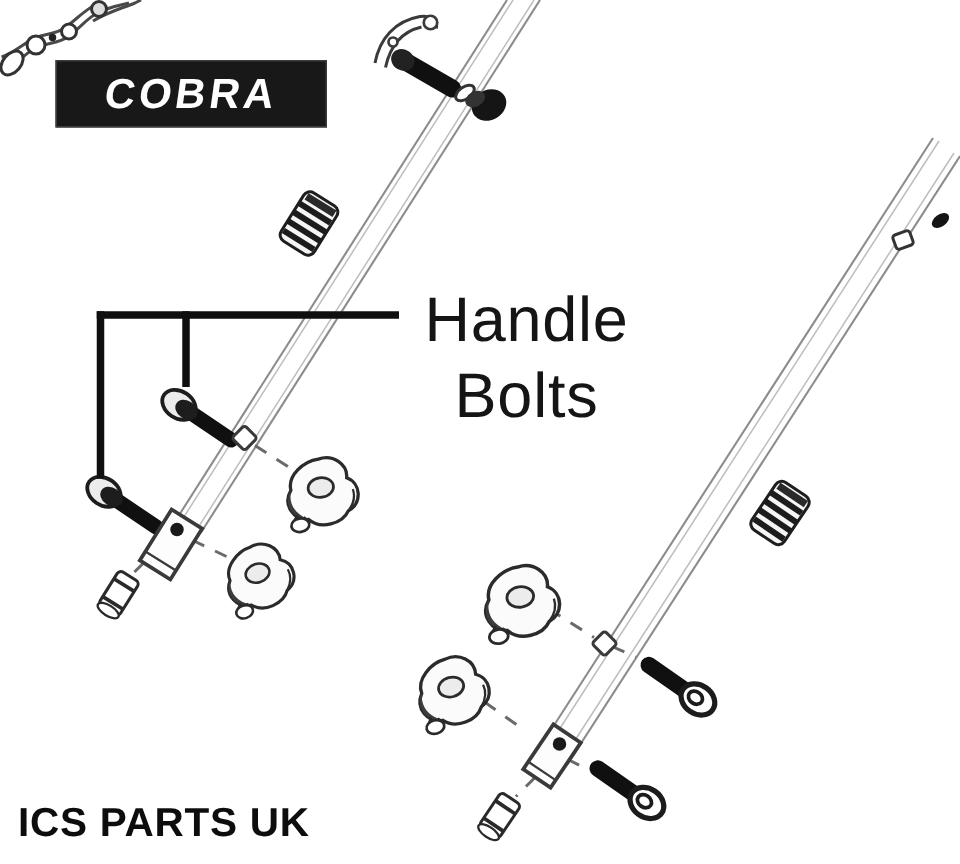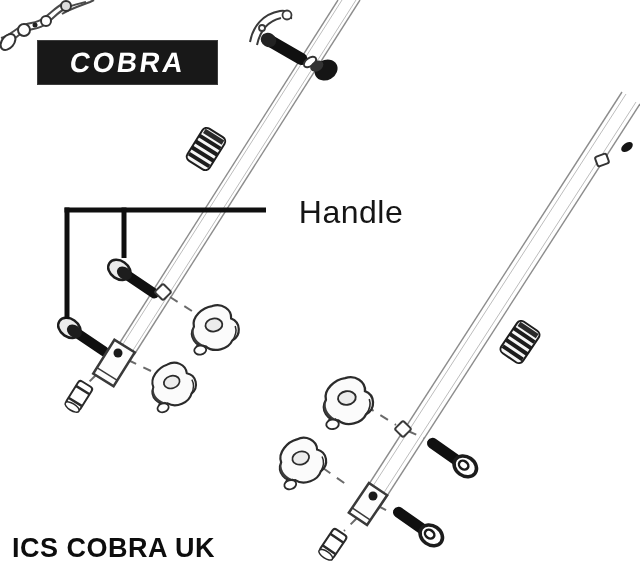--- a/index.html
+++ b/index.html
@@ -15,21 +15,21 @@
     border:1px solid #3c3c3c;
     display:flex; align-items:center; justify-content:center;
     box-sizing:border-box;
   }
   .logo span {
     color:var(--logo_fg,#ffffff); font-weight:bold; font-size:28px;
     letter-spacing:2.5px; transform:skewX(-8deg); white-space:nowrap;
   }
   .callout-text {
     position:absolute; left:253px; top:187px; width:196px;
-    text-align:center; font-size:32px; line-height:51px;
+    text-align:center; font-size:42px; line-height:51px;
     color:var(--ink,#151515); letter-spacing:0.5px;
   }
   .callout-text span { display:block; }
   .footer {
     position:absolute; left:12px; top:533px; font-size:27px;
     font-weight:bold; color:#0d0d0d; letter-spacing:0.5px; white-space:nowrap;
   }
 </style>
 </head>
 <body>
@@ -167,17 +167,18 @@
       <path d="M 124,207.5 L 124,258"></path>
     </g>
   </svg>
 
   <div class="logo">
     <span>COBRA</span>
   </div>
 
   <div class="callout-text">
     <span>Handle</span>
+    <span>Bolts</span>
   </div>
 
-  <div class="footer">ICS COBRA UK</div>
+  <div class="footer">ICS PARTS UK</div>
 
 </div>
 
 </body></html>

